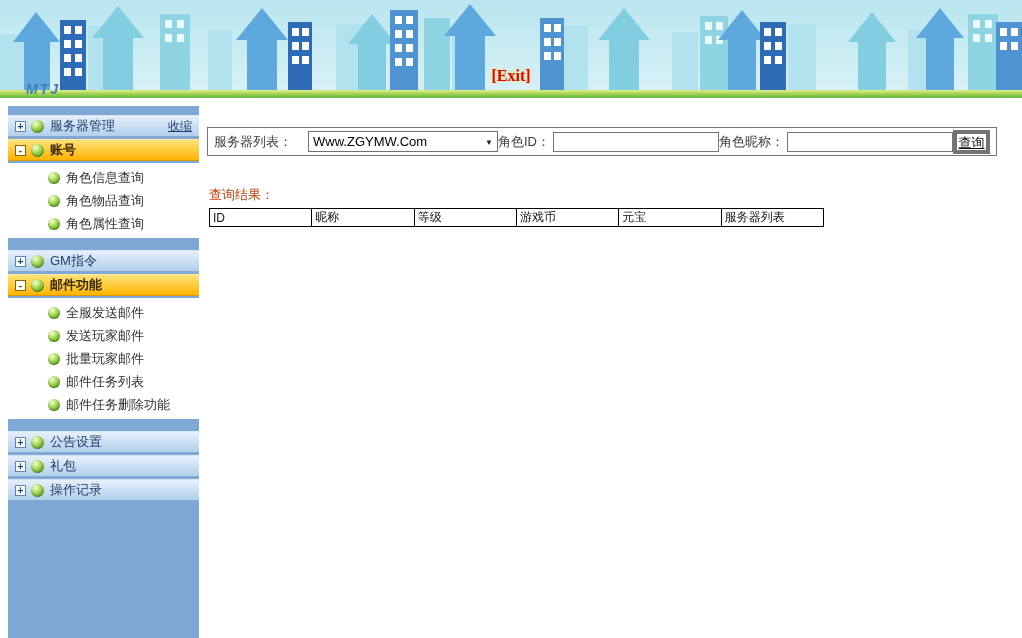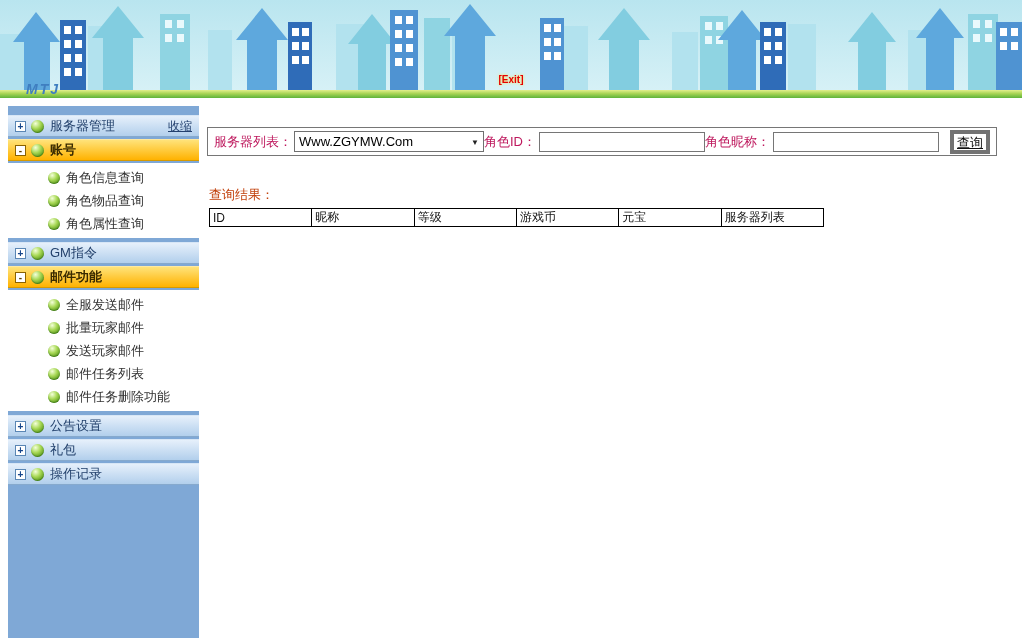--- a/index.html
+++ b/index.html
@@ -20,22 +20,22 @@
     position:absolute; left:0; bottom:0; width:100%; height:8px;
     background:linear-gradient(#e2ef8e 0%, #a8d455 45%, #5eb33a 100%);
   }
   .logo {
     position:absolute; left:26px; bottom:1px;
     font-size:14px; font-weight:bold; font-style:italic;
     color:#3f7ec0; letter-spacing:2px;
   }
   .exit {
     position:absolute; left:50%; transform:translateX(-50%); bottom:13px;
-    color:#e60000; font-weight:bold; font-size:10px; text-decoration:none;
-    text-shadow:0 0 3px #ffe24a; cursor:pointer;
+    color:#e60000; font-weight:bold; font-size:16px; text-decoration:none;
+    text-shadow:0 0 3px #ffe24a; cursor:pointer;font-family:Liberation Serif, serif;
   }
 
   
   .sidebar {
     position:absolute; left:8px; top:106px; width:191px; height:532px;
     background:#7fa8d6; padding-top:9px;
   }
   .cat {
     height:22px; margin:0 0 2px 0; display:flex; align-items:center;
     padding:0 4px 0 7px; cursor:pointer;
@@ -57,37 +57,37 @@
   .cat.active .ebox { border-color:#8a6200; color:#5a3f00; }
   .orb {
     flex:none; width:13px; height:13px; border-radius:50%; margin-right:6px;
     background:radial-gradient(circle at 35% 28%, #f4ffda, #a9d957 40%, #4e8f12 85%);
     box-shadow:inset 0 -1px 1px rgba(0,60,0,.35);
   }
   .collapse-link {
     margin-left:auto; font-size:12px; color:#23406e;
     text-decoration:underline; cursor:pointer; font-weight:normal; padding-right:3px;
   }
-  .submenu { background:#fff; padding:3px 0; margin-bottom:4px; }
+  .submenu { background:#fff; padding:3px 0; margin-bottom:12px; }
   .subitem {
     height:23px; display:flex; align-items:center; padding-left:40px;
     font-size:13px; color:#333; cursor:pointer; background:#fff;
   }
   .subitem .orb { width:12px; height:12px; }
 
   
   .main { position:absolute; left:199px; top:98px; width:823px; height:540px; background:#fff; }
   .query-bar {
     margin:29px 25px 0 8px; height:29px;
     border:1px solid #767676; background:#fff;
     display:flex; align-items:center; padding:0 6px;
   }
-  .lbl { font-size:13px; color:#be185d; white-space:nowrap; }
+  .lbl { font-size:13px; color:#404040; white-space:nowrap; }
   .ml { }
-  .select-wrap { position:relative; display:inline-block; margin-left:2px; }
+  .select-wrap { position:relative; display:inline-block; margin-left:16px; }
   .server-select {
     appearance:none; -webkit-appearance:none; -moz-appearance:none;
     width:190px; height:21px; border:1px solid #707070; background:#fff;
     font-size:13px; padding:0 18px 0 4px; border-radius:0;
     font-family:"Liberation Sans", sans-serif;
   }
   .select-arrow {
     position:absolute; right:5px; top:50%; transform:translateY(-50%);
     font-size:8px; color:#222; pointer-events:none;
   }
@@ -270,25 +270,25 @@
     <span class="cat-label">邮件功能</span>
   </div>
 
   <div class="submenu">
     <div class="subitem">
       <span class="orb"></span>
       <span>全服发送邮件</span>
     </div>
     <div class="subitem">
       <span class="orb"></span>
+      <span>发送玩家邮件</span>
+    </div>
+    <div class="subitem">
+      <span class="orb"></span>
       <span>批量玩家邮件</span>
-    </div>
-    <div class="subitem">
-      <span class="orb"></span>
-      <span>发送玩家邮件</span>
     </div>
     <div class="subitem">
       <span class="orb"></span>
       <span>邮件任务列表</span>
     </div>
     <div class="subitem">
       <span class="orb"></span>
       <span>邮件任务删除功能</span>
     </div>
   </div>

